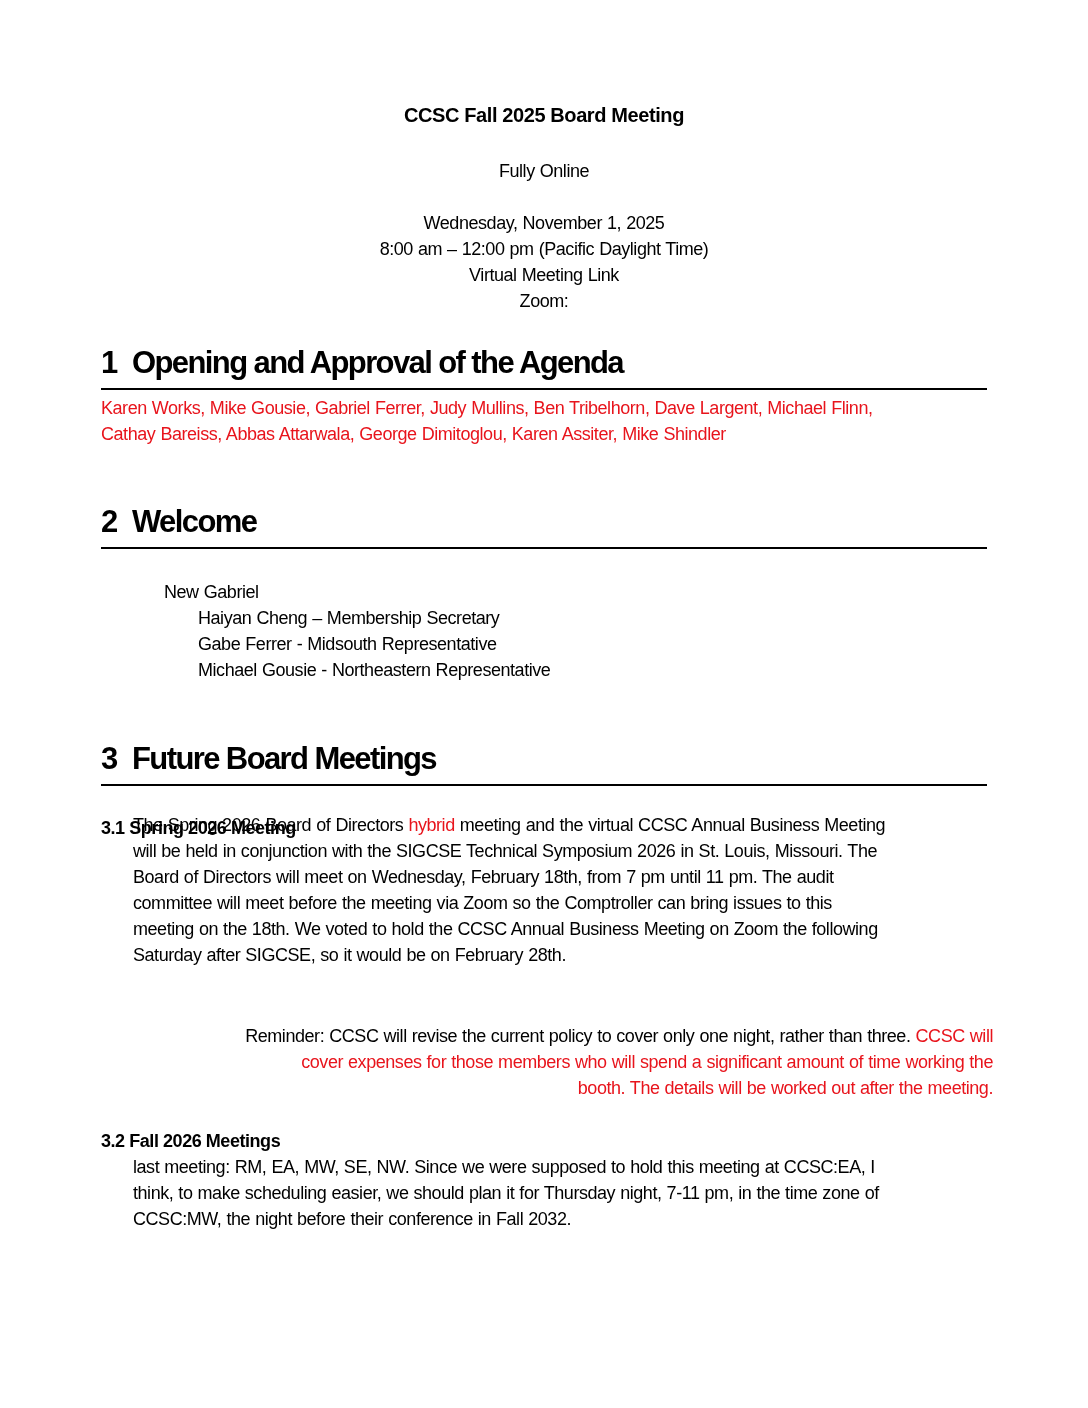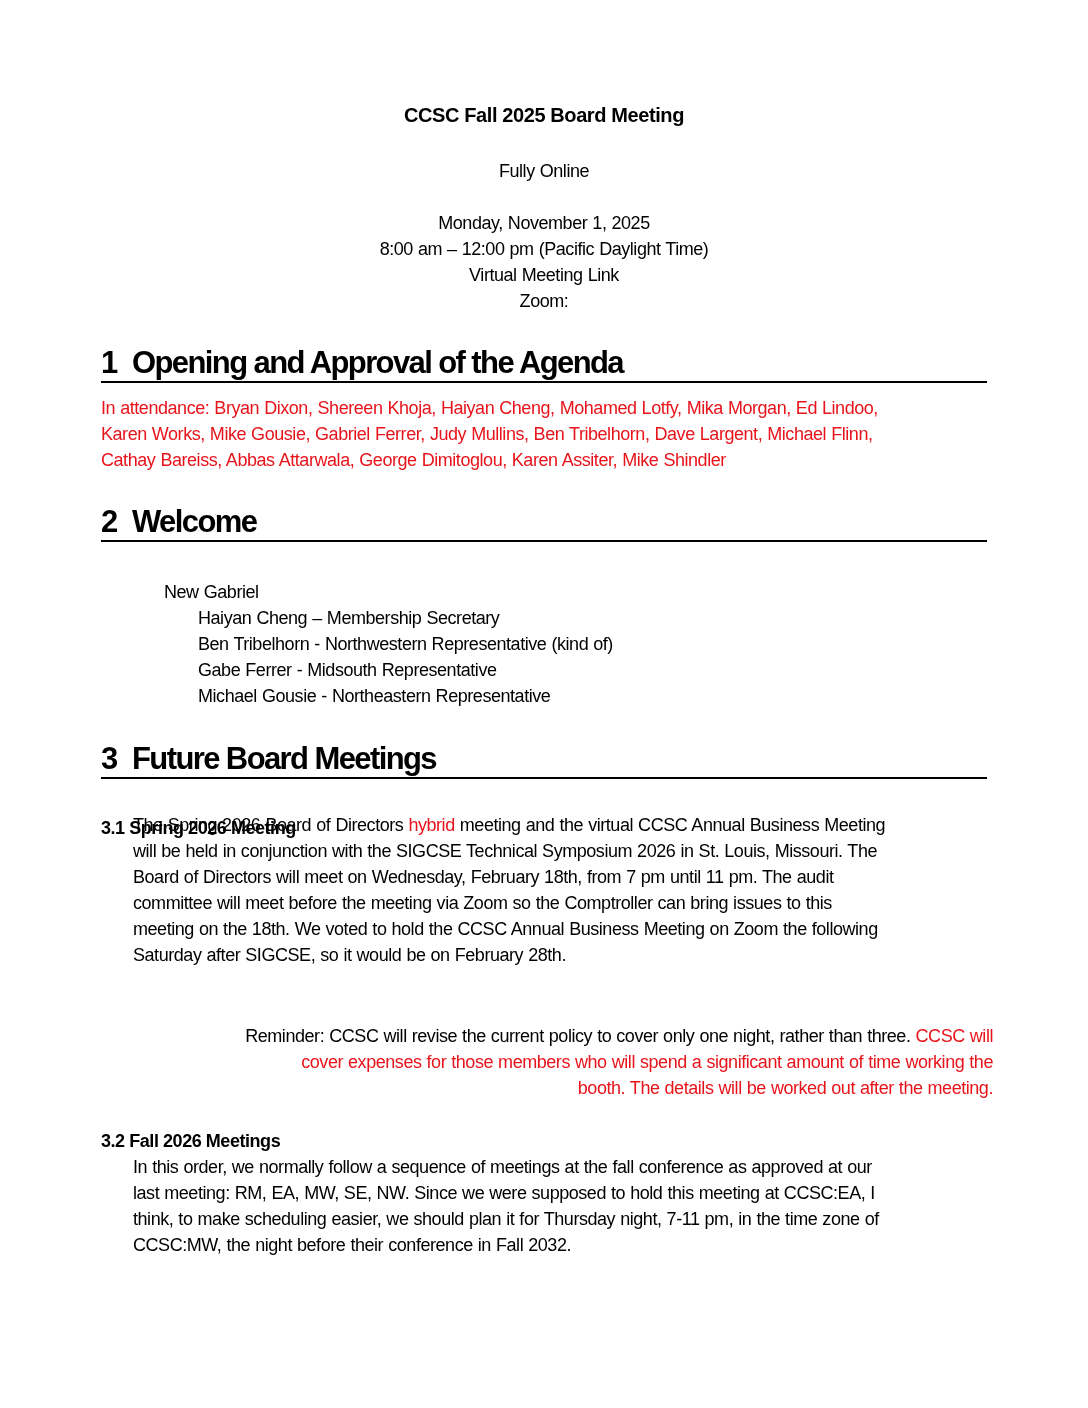--- a/index.html
+++ b/index.html
@@ -47,21 +47,21 @@
     .section-heading {
       position: absolute;
       left: 101px;
       width: 886px;
       border-bottom: 2px solid #000;
       font-family: "Liberation Sans", "DejaVu Sans", sans-serif;
       font-weight: bold;
       font-size: 31px;
       letter-spacing: -1.6px;
       line-height: 36px;
-      padding-bottom: 0;
+      padding-bottom: 7px;
     }
     .section-heading .num { display: inline-block; width: 31px; }
 
     .red { color: #e8141c; }
 
     .attendance {
       position: absolute;
       left: 101px;
       top: 395px;
       width: 890px;
@@ -91,42 +91,40 @@
     }
   </style>
 </head>
 <body>
 
 <div class="page">
 
   <div class="header-block doc-title">CCSC Fall 2025 Board Meeting</div>
   <div class="header-block mode-line body-text">Fully Online</div>
   <div class="header-block date-block body-text">
-    <div>Monday, November 1, 2025</div>
+    <div>Wednesday, November 1, 2025</div>
     <div>8:00 am – 12:00 pm (Pacific Daylight Time)</div>
     <div>Virtual Meeting Link</div>
     <div>Zoom:</div>
   </div>
 
   <div class="section-heading" style="top:345px;">
     <span class="num">1</span><span>Opening and Approval of the Agenda</span>
   </div>
   <div class="attendance body-text red">
-    <div>In attendance: Bryan Dixon, Shereen Khoja, Haiyan Cheng, Mohamed Lotfy, Mika Morgan, Ed Lindoo,</div>
     <div>Karen Works, Mike Gousie, Gabriel Ferrer, Judy Mullins, Ben Tribelhorn, Dave Largent, Michael Flinn,</div>
     <div>Cathay Bareiss, Abbas Attarwala, George Dimitoglou, Karen Assiter, Mike Shindler</div>
   </div>
 
   <div class="section-heading" style="top:504px;">
     <span class="num">2</span><span>Welcome</span>
   </div>
   <div class="welcome-block body-text">
     <div>New Gabriel</div>
     <div class="member">Haiyan Cheng – Membership Secretary</div>
-    <div class="member">Ben Tribelhorn - Northwestern Representative (kind of)</div>
     <div class="member">Gabe Ferrer - Midsouth Representative</div>
     <div class="member">Michael Gousie - Northeastern Representative</div>
   </div>
 
   <div class="section-heading" style="top:741px;">
     <span class="num">3</span><span>Future Board Meetings</span>
   </div>
 
   <div class="subheading" style="top:815px;">
     <span>3.1</span>
@@ -145,19 +143,18 @@
     <div><span>Reminder: CCSC will revise the current policy to cover only one night, rather than three. </span><span class="red">CCSC will</span></div>
     <div class="red">cover expenses for those members who will spend a significant amount of time working the</div>
     <div class="red">booth. The details will be worked out after the meeting.</div>
   </div>
 
   <div class="subheading" style="top:1128px;">
     <span>3.2</span>
     <span>Fall 2026 Meetings</span>
   </div>
   <div class="para body-text" style="top:1154px;">
-    <div>In this order, we normally follow a sequence of meetings at the fall conference as approved at our</div>
     <div>last meeting: RM, EA, MW, SE, NW.  Since we were supposed to hold this meeting at CCSC:EA, I</div>
     <div>think, to make scheduling easier, we should plan it for Thursday night, 7-11 pm, in the time zone of</div>
     <div>CCSC:MW, the night before their conference in Fall 2032.</div>
   </div>
 
 </div>
 
 </body></html>

